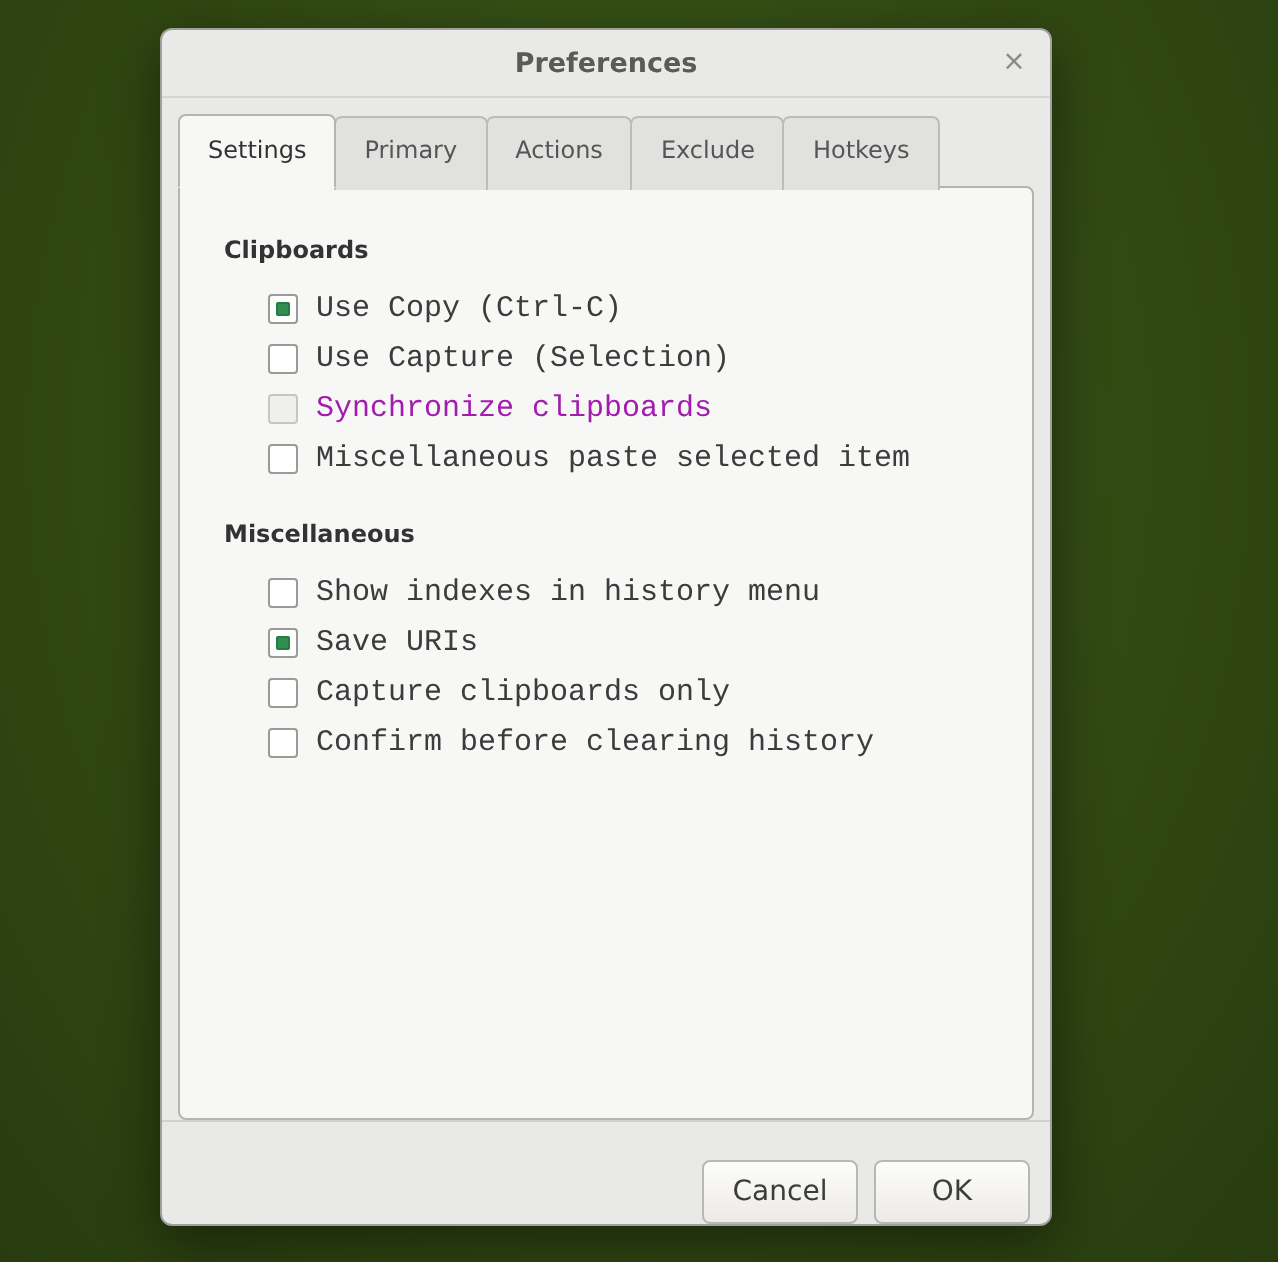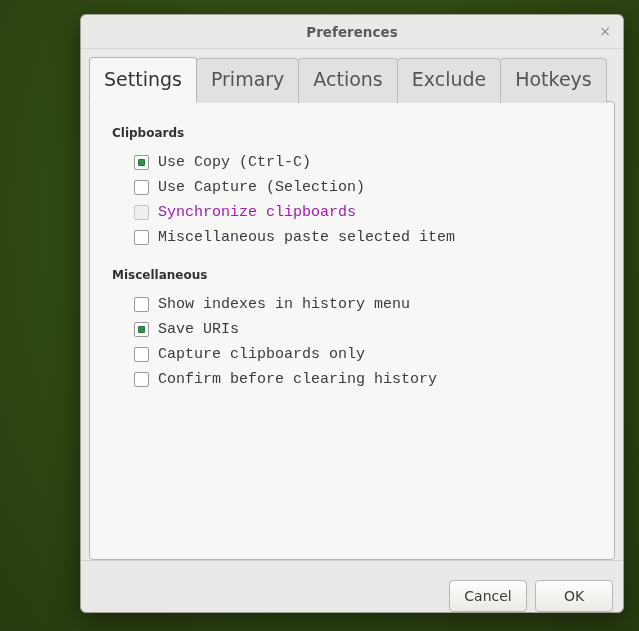--- a/index.html
+++ b/index.html
@@ -12,21 +12,21 @@
     background: #2e4512;
   }
   .desktop {
     width: 639px; height: 631px;
     background: radial-gradient(ellipse at 50% 35%, #3d5a19 0%, #304812 60%, #283c0f 100%);
     position: relative;
   }
   .window {
     position: absolute;
     left: 80px; top: 14px;
-    width: 544px; height: 599px;
+    width: 446px; height: 599px;
     background: #e9e9e7;
     border: 1px solid #9f9f9c;
     border-radius: 6px;
     box-shadow: 0 8px 28px rgba(0,0,0,0.45);
     display: flex;
     flex-direction: column;
   }
   .titlebar {
     height: 34px;
     display: flex;
@@ -57,21 +57,21 @@
     flex-direction: column;
   }
   .tabs {
     display: flex;
     gap: 0;
     position: relative;
     z-index: 2;
   }
   .tab {
     padding: 9px 14px 10px 14px;
-    font-size: 19px;
+    font-size: 12px;
     color: #555;
     background: #e1e1df;
     border: 1px solid #bcbcb9;
     border-bottom: none;
     border-top-left-radius: 4px;
     border-top-right-radius: 4px;
     margin-right: -1px;
     position: relative;
     top: 1px;
     cursor: pointer;

